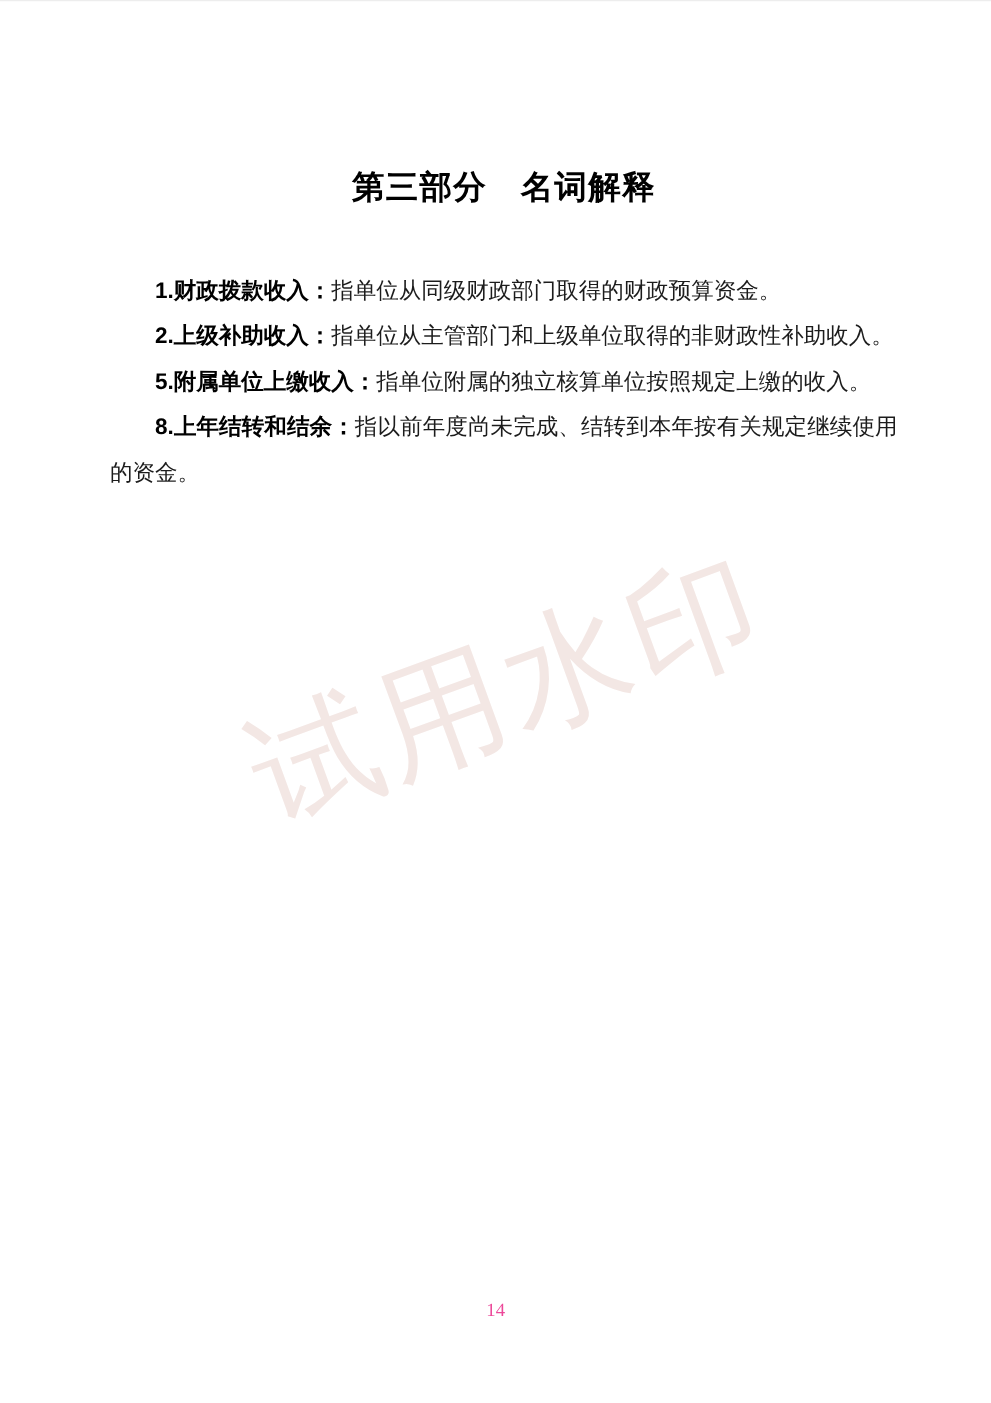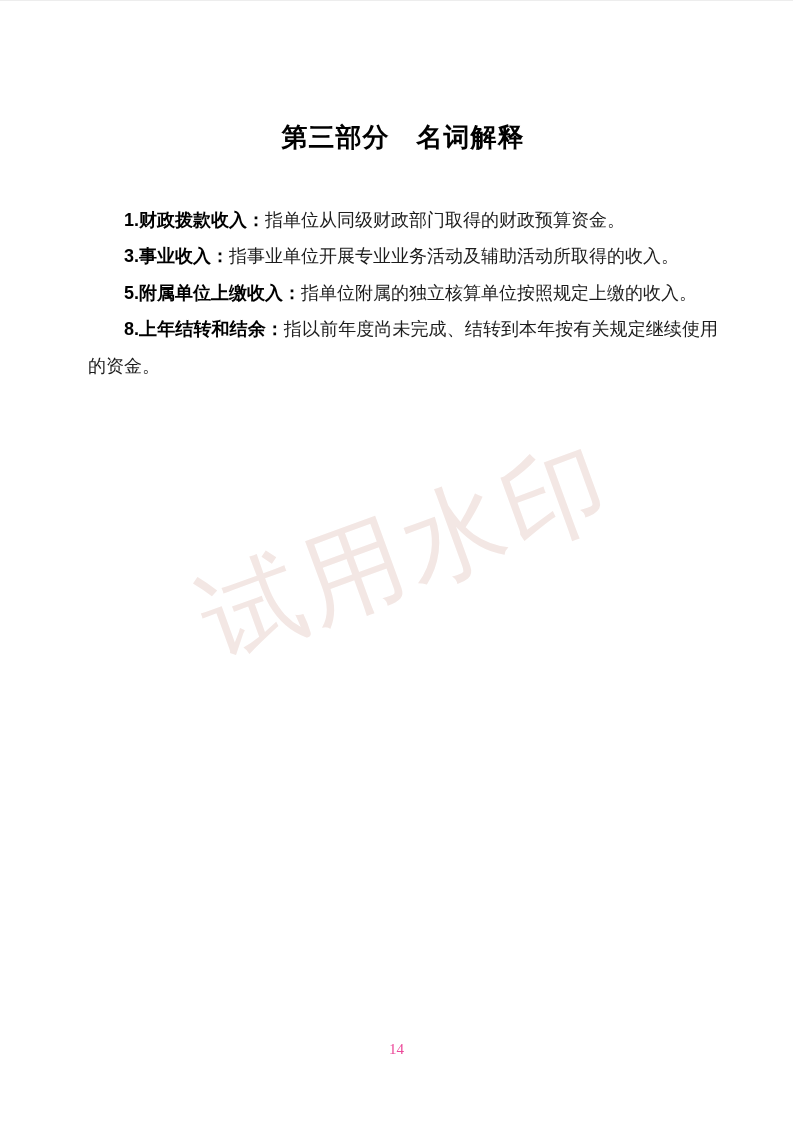--- a/index.html
+++ b/index.html
@@ -25,21 +25,21 @@
     letter-spacing: 5px;
     white-space: nowrap;
     color: #f3e7e4;
     z-index: 0;
     user-select: none;
   }
 
   .content {
     position: absolute;
     left: 88px;
-    top: 4px;
+    top: 16px;
     width: 630px;
     z-index: 1;
   }
 
   .doc-title {
     margin: 114px 0 0 0;
     text-align: center;
     font-family: "Liberation Sans", sans-serif;
     font-weight: 700;
     font-size: 26px;
@@ -88,22 +88,22 @@
   <div class="watermark" style="color: rgb(243, 231, 228);">试用水印</div>
 
   <div class="content">
 
     <h1 class="doc-title">第三部分　名词解释</h1>
 
     <div class="paragraphs">
 
       <p class="para"><span class="lead">1.财政拨款收入：</span><span class="body">指单位从同级财政部门取得的财政预算资金。</span></p>
 
+      <p class="para"><span class="lead">2.上级补助收入：</span><span class="body">指单位从主管部门和上级单位取得的非财政性补助收入。</span></p>
 
-      <p class="para"><span class="lead">3.事业收入：</span><span class="body">指事业单位开展专业业务活动及辅助活动所取得的收入。</span></p>
 
 
       <p class="para"><span class="lead">5.附属单位上缴收入：</span><span class="body">指单位附属的独立核算单位按照规定上缴的收入。</span></p>
 
 
 
       <p class="para"><span class="lead">8.上年结转和结余：</span><span class="body">指以前年度尚未完成、结转到本年按有关规定继续使用的资金。</span></p>
 
 
 

